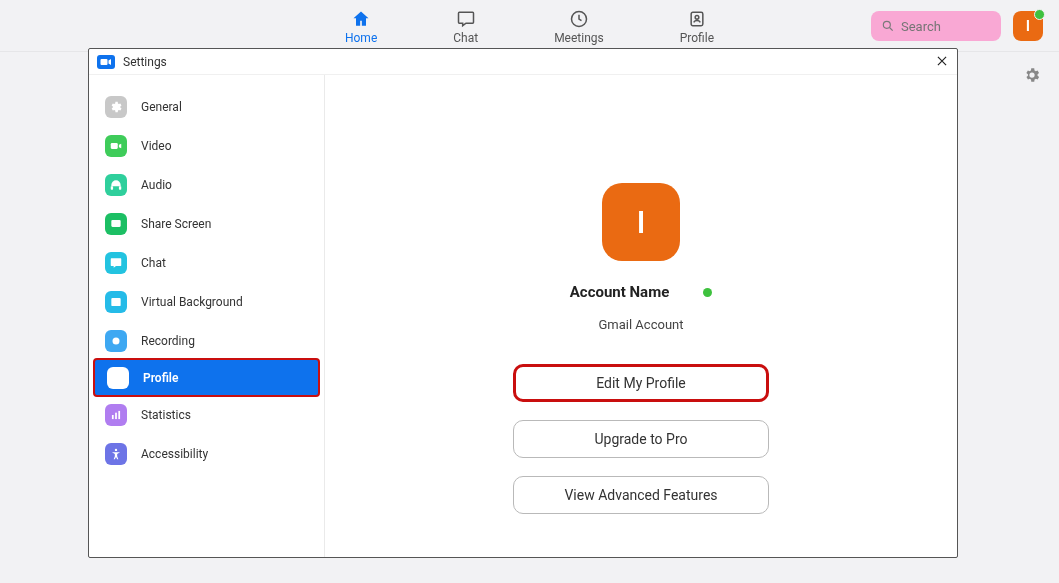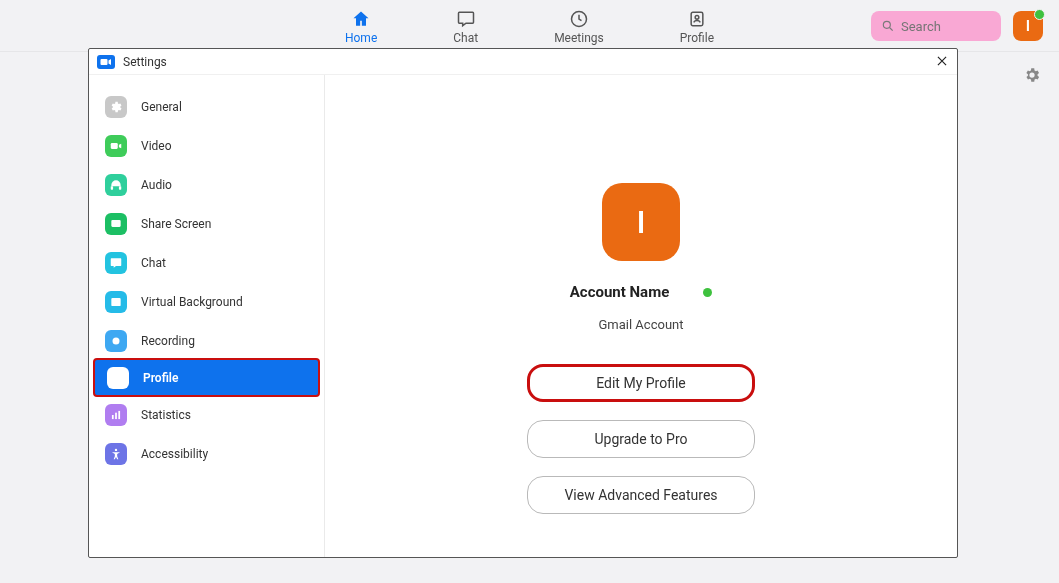--- a/index.html
+++ b/index.html
@@ -114,21 +114,21 @@
     display: flex; align-items: center; justify-content: center; font-size: 32px; font-weight: 500;
   }
   .account-row {
     display: flex; align-items: center; gap: 14px; margin-top: 22px;
   }
   .account-name { font-size: 15px; font-weight: 700; color: #222; }
   .presence-dot { width: 9px; height: 9px; background: #3ec13e; border-radius: 50%; margin-left: 20px; }
   .account-sub { font-size: 13px; color: #444; margin-top: 16px; }
 
   .btn {
-    width: 228px; height: 38px; border: 1px solid #b9b9b9; border-radius: 16px;
+    width: 256px; height: 38px; border: 1px solid #b9b9b9; border-radius: 10px;
     background: #fff; font-size: 14px; color: #333; cursor: pointer;
     display: flex; align-items: center; justify-content: center;
   }
   .btn-primary-highlight {
     border: 3px solid #c90e0e; margin-top: 32px;
   }
   .btn + .btn { margin-top: 18px; }
 
 </style>
 </head>

